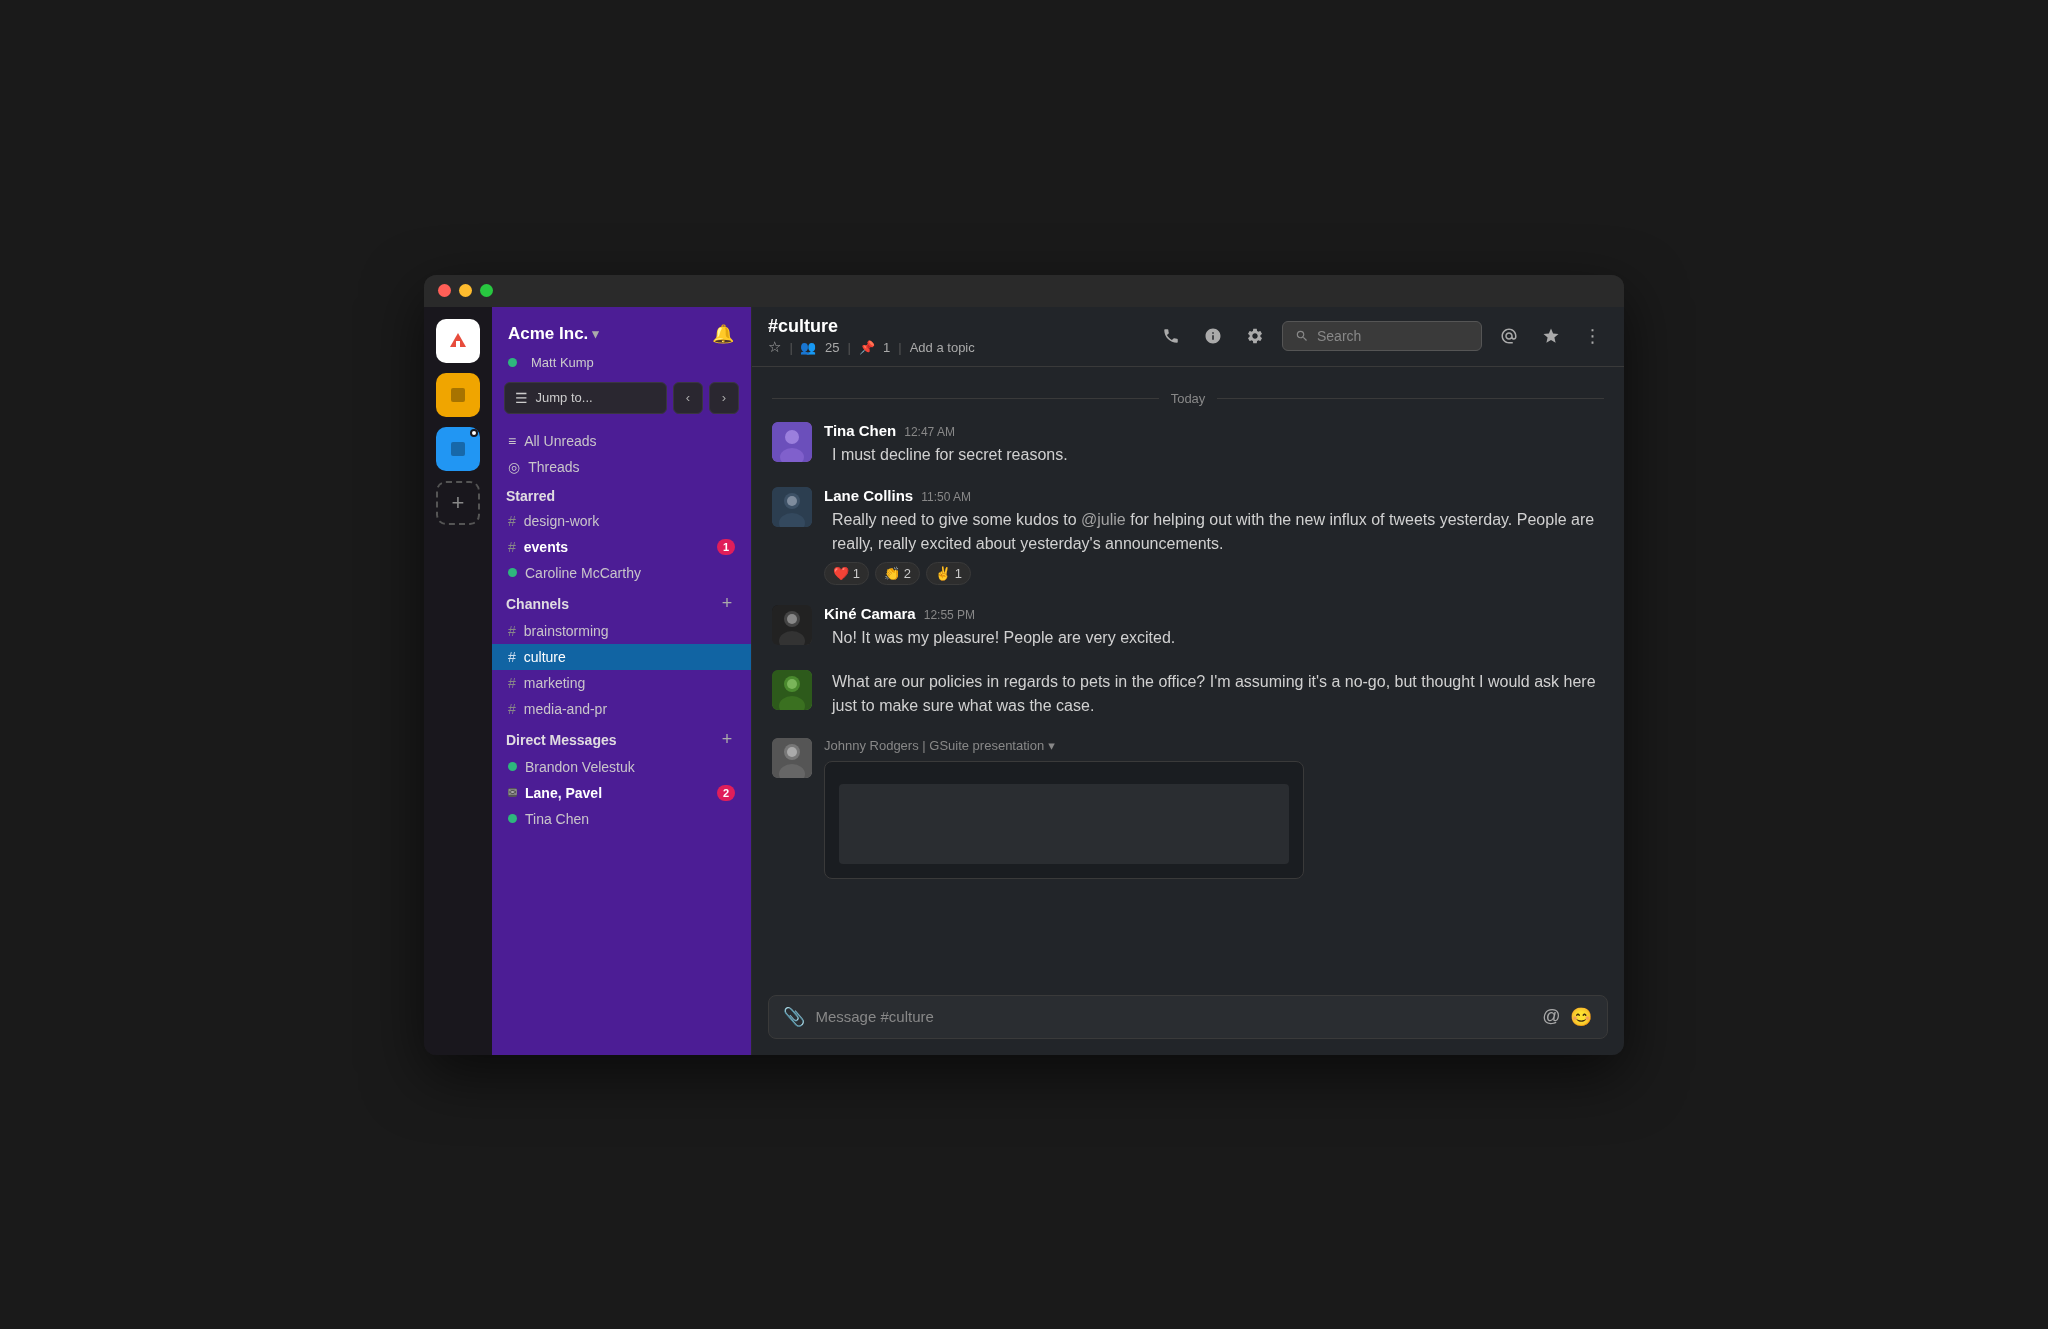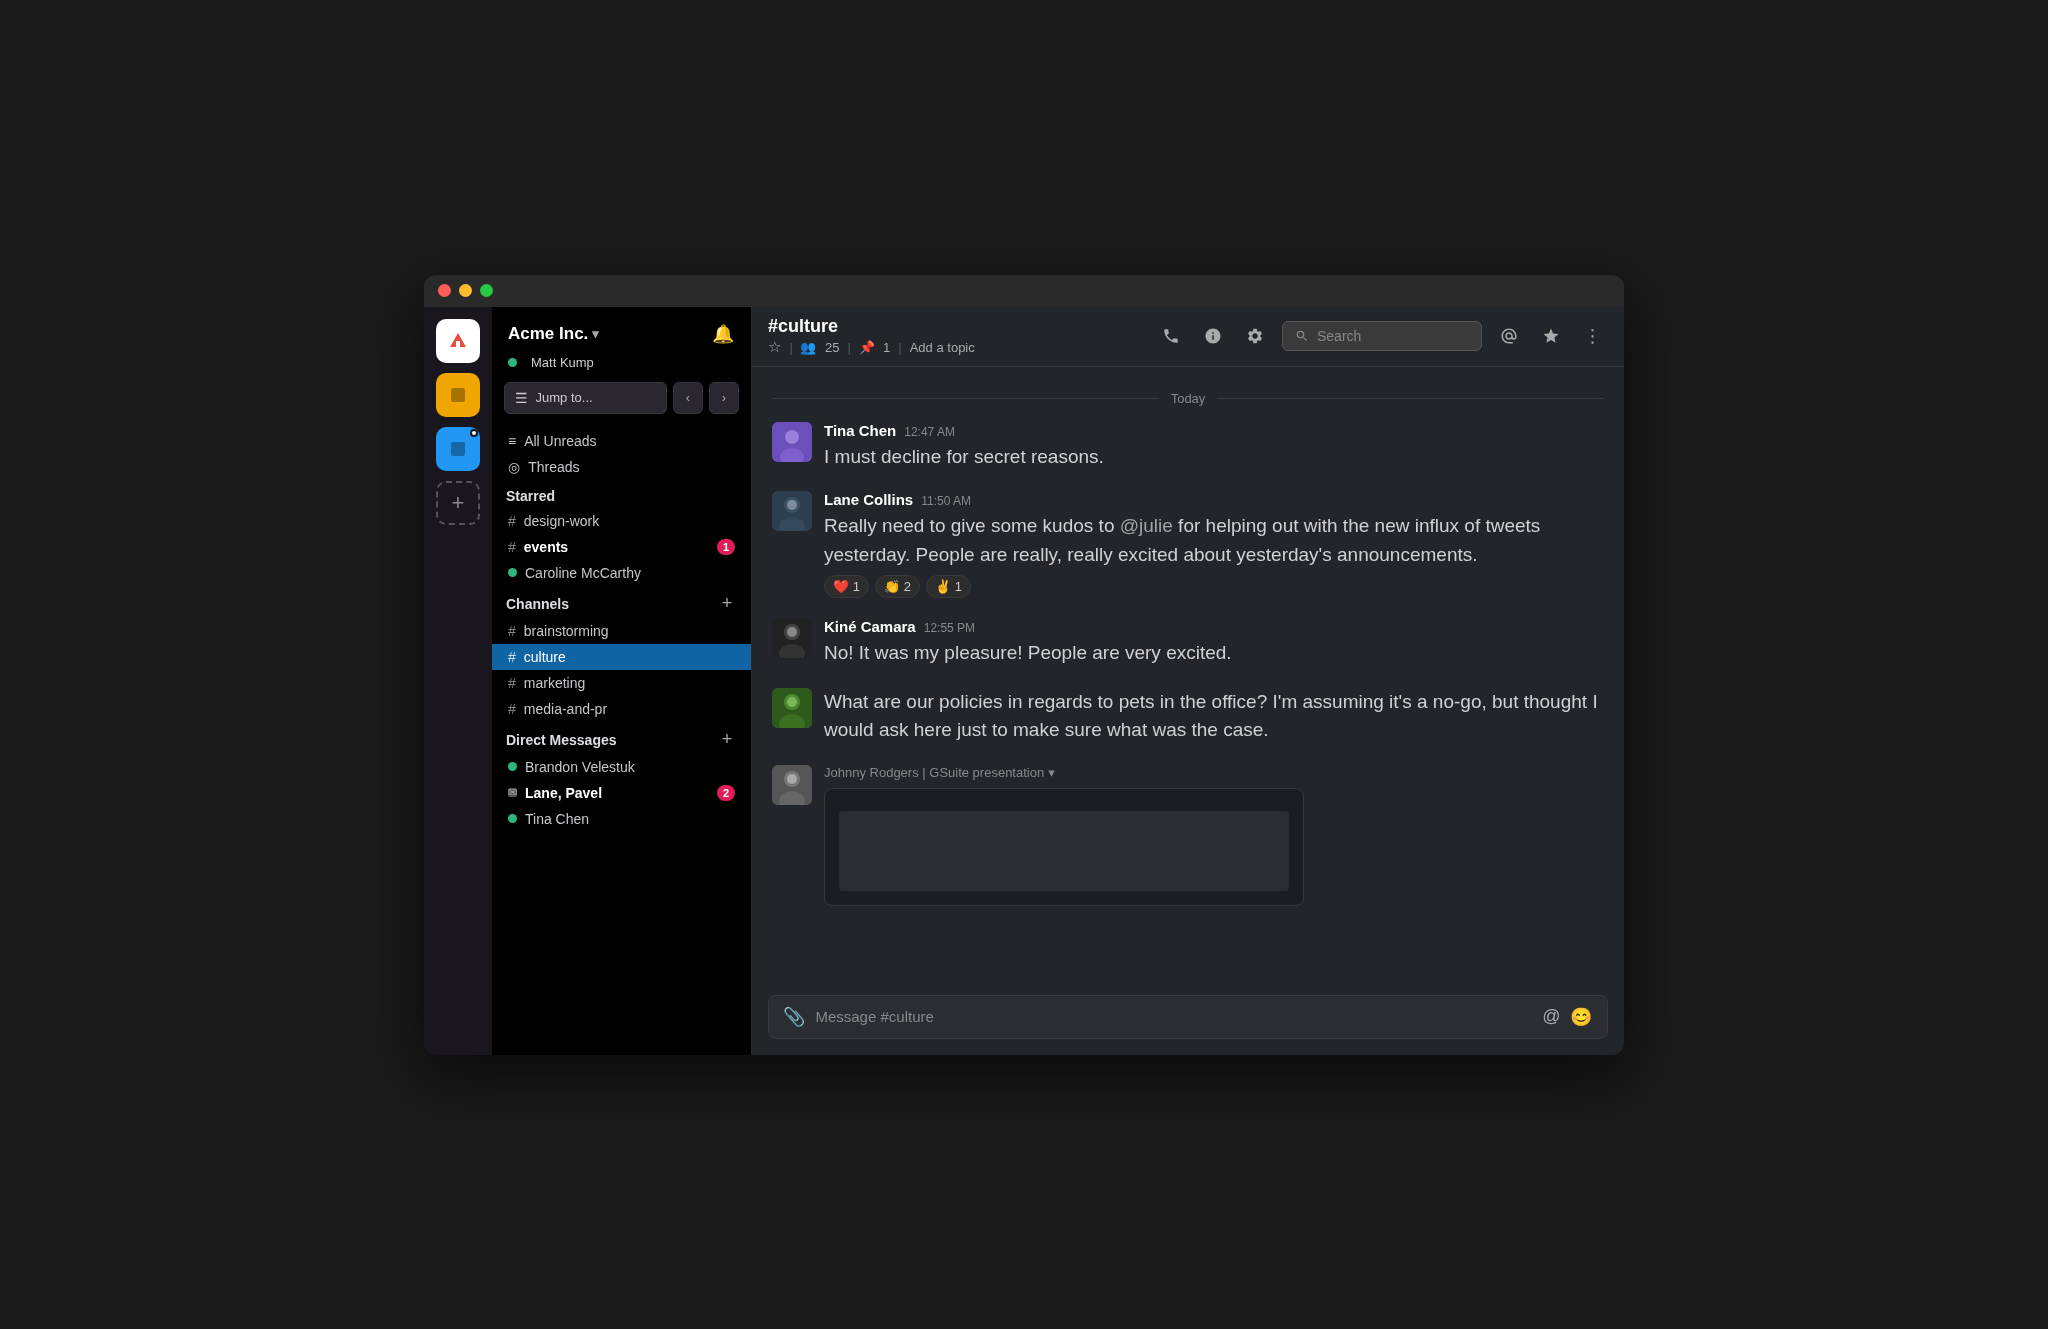--- a/index.html
+++ b/index.html
@@ -89,21 +89,21 @@
       right: 2px;
       width: 8px;
       height: 8px;
       background: #fff;
       border-radius: 50%;
       border: 2px solid #19171d;
     }
     
     .sidebar {
       width: 260px;
-      background: #000000;
+      background: #4c1d95;
       display: flex;
       flex-direction: column;
       flex-shrink: 0;
       padding: 0;
       overflow-y: auto;
       border-right: 1px solid #2a2a2a;
     }
     .sidebar::-webkit-scrollbar { width: 4px; }
     .sidebar::-webkit-scrollbar-thumb { background: #444; border-radius: 2px; }
     .sidebar-header {
@@ -344,22 +344,23 @@
       font-weight: 700;
       color: #fff;
       font-size: 15px;
     }
     .msg-time {
       font-size: 12px;
       color: #888;
     }
     .msg-text {
       color: #d1d1d1;
-      font-size: 19px;
+      font-size: 16px;
       line-height: 1.5;
+      margin-left: 8px;
     }
     .msg-mention { color: #a3a3a3; }
     .msg-reactions {
       display: flex;
       gap: 6px;
       margin-top: 6px;
     }
     .reaction {
       background: #2d2d2d;
       border: 1px solid #3a3a3a;

